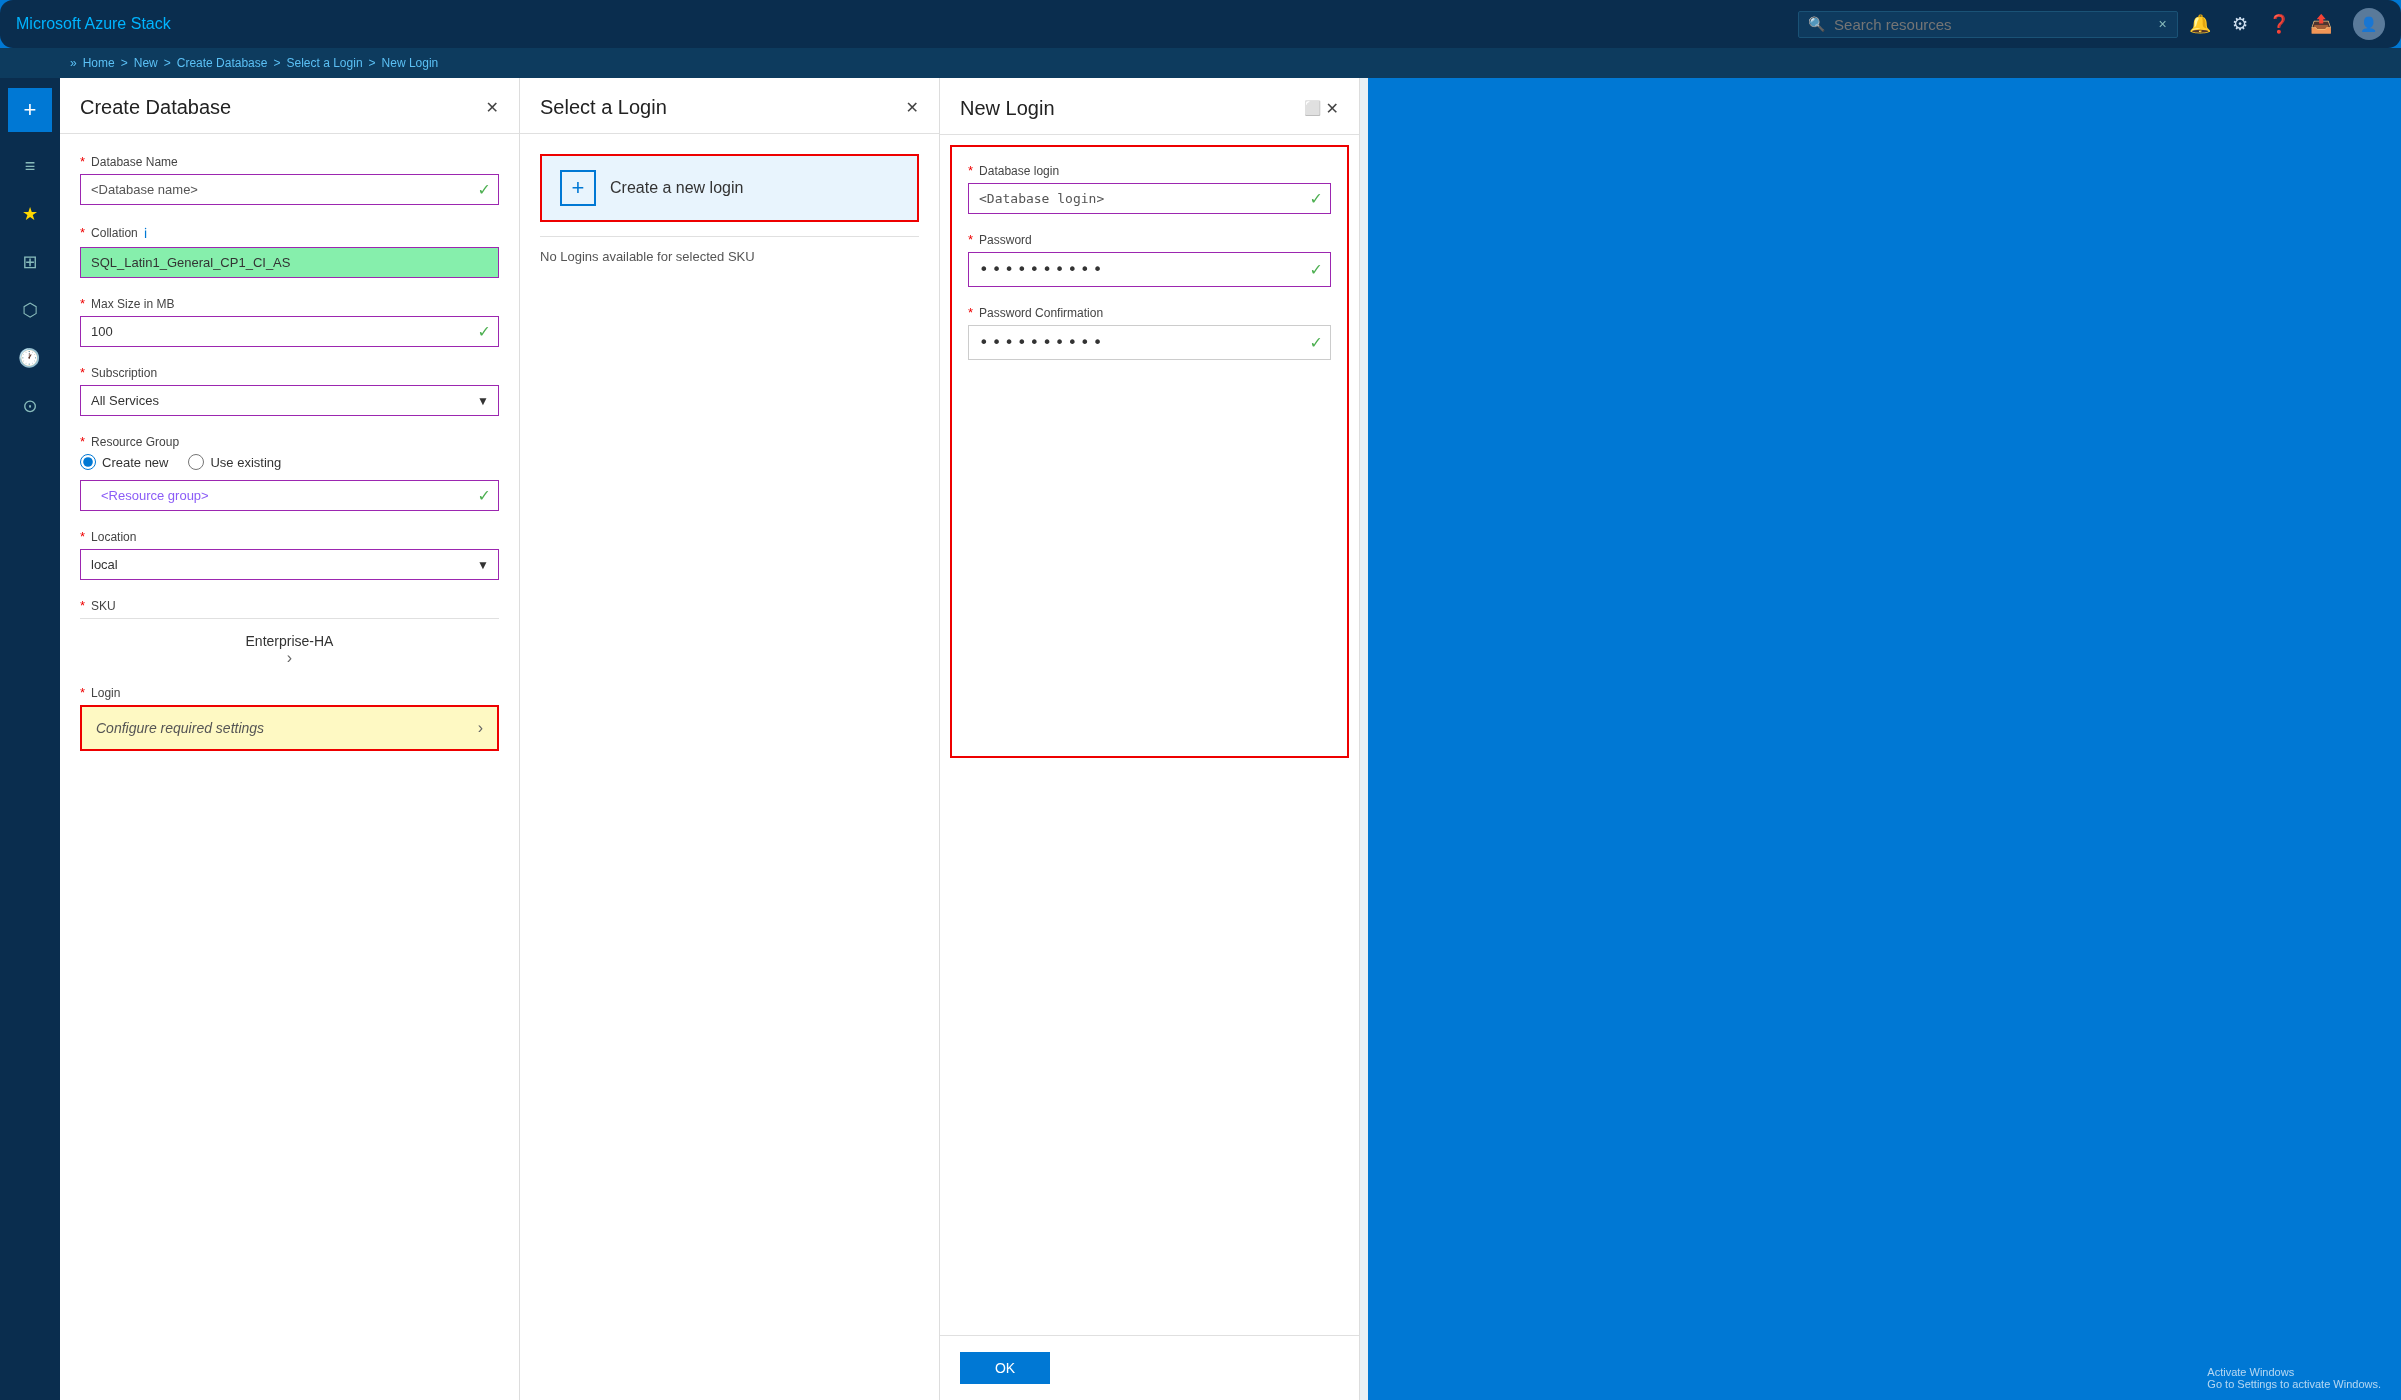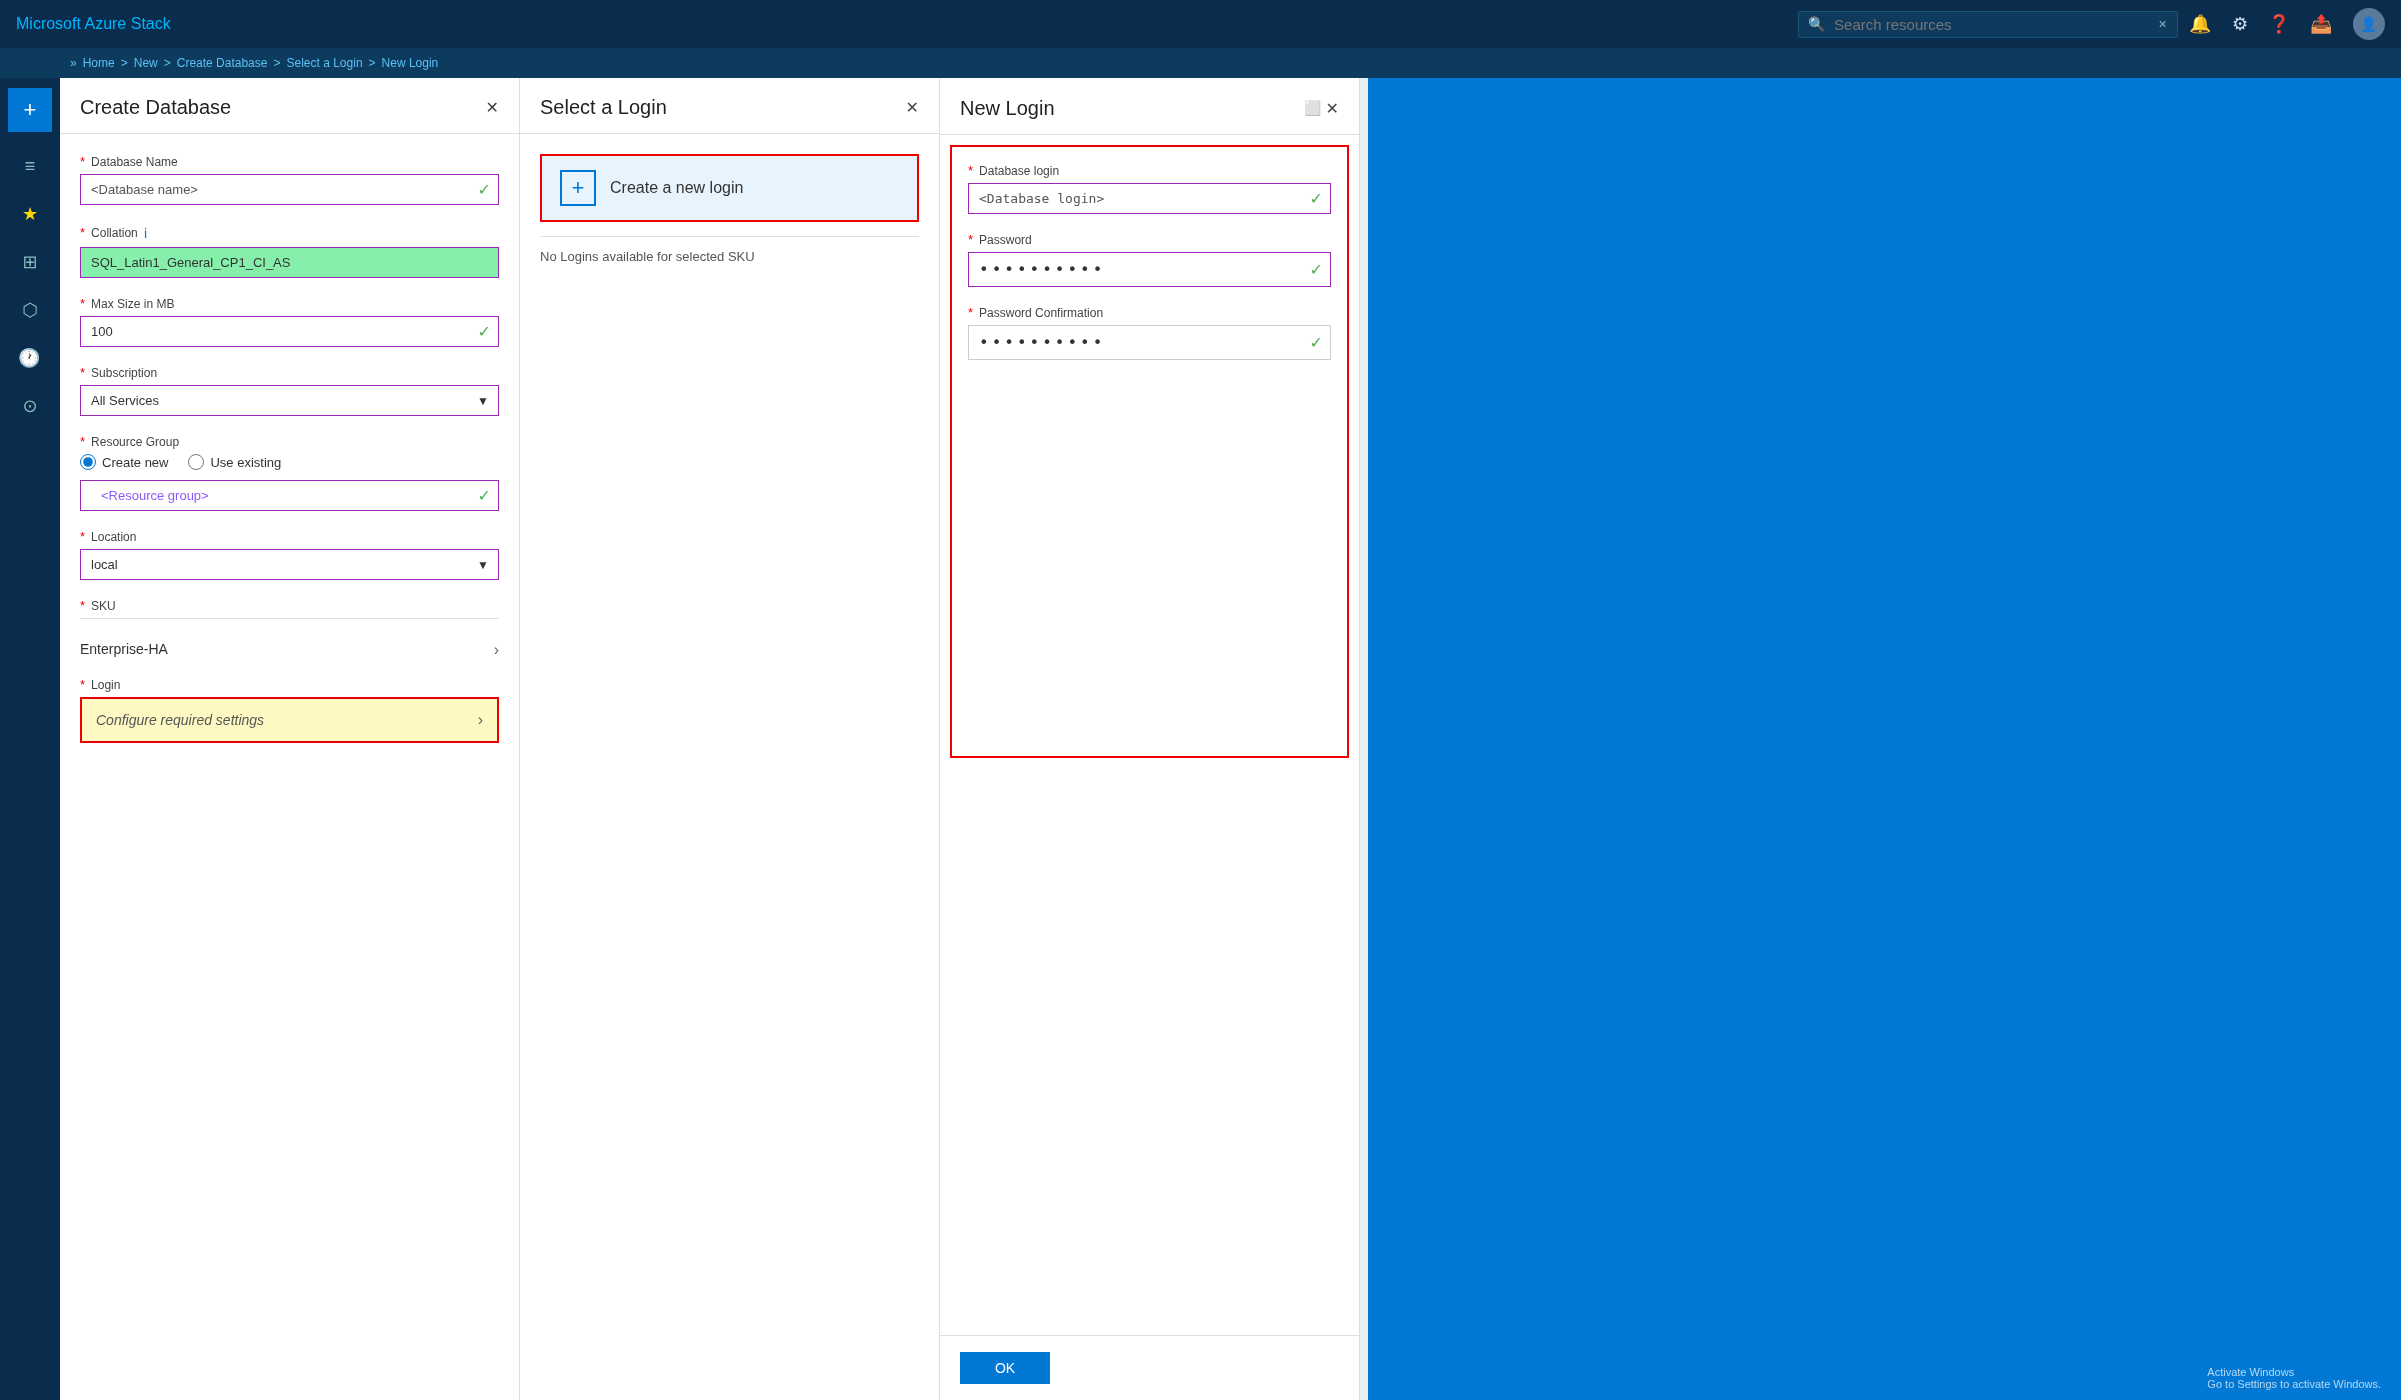--- a/index.html
+++ b/index.html
@@ -13,20 +13,21 @@
     }
 
     
     .top-nav {
       background: #0a2d4e;
       height: 48px;
       display: flex;
       align-items: center;
       padding: 0 16px;
       gap: 12px;
+      border-radius: 13px;
     }
     .app-title {
       color: #00b4ff;
       font-size: 16px;
       font-weight: 300;
       margin-right: auto;
     }
     .search-bar {
       background: #0e3a5e;
       border: 1px solid #1a5276;
@@ -270,25 +271,26 @@
     }
     .radio-label input[type="radio"] {
       accent-color: #0078d4;
       width: 16px;
       height: 16px;
     }
 
     
     .sku-field {
       border-top: 1px solid #e0e0e0;
-      padding-top: 22px;
-      display: flex;
-      align-items: flex-start;
+      padding-top: 14px;
+      display: flex;
+      align-items: center;
       justify-content: space-between;
       cursor: pointer;
+      flex-direction: column;
     }
     .sku-value {
       font-size: 14px;
       color: #333;
       font-weight: 400;
     }
     .chevron-right {
       color: #666;
       font-size: 16px;
     }

